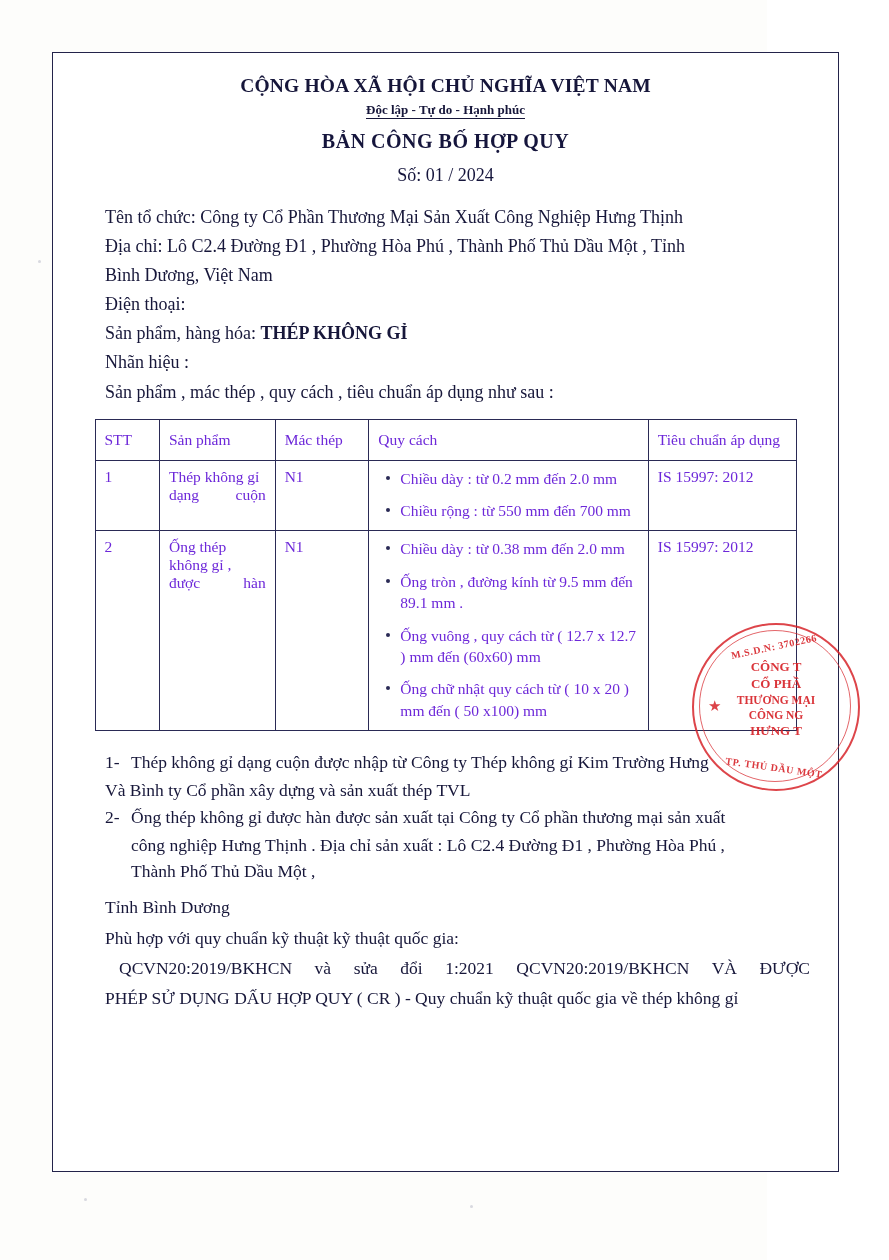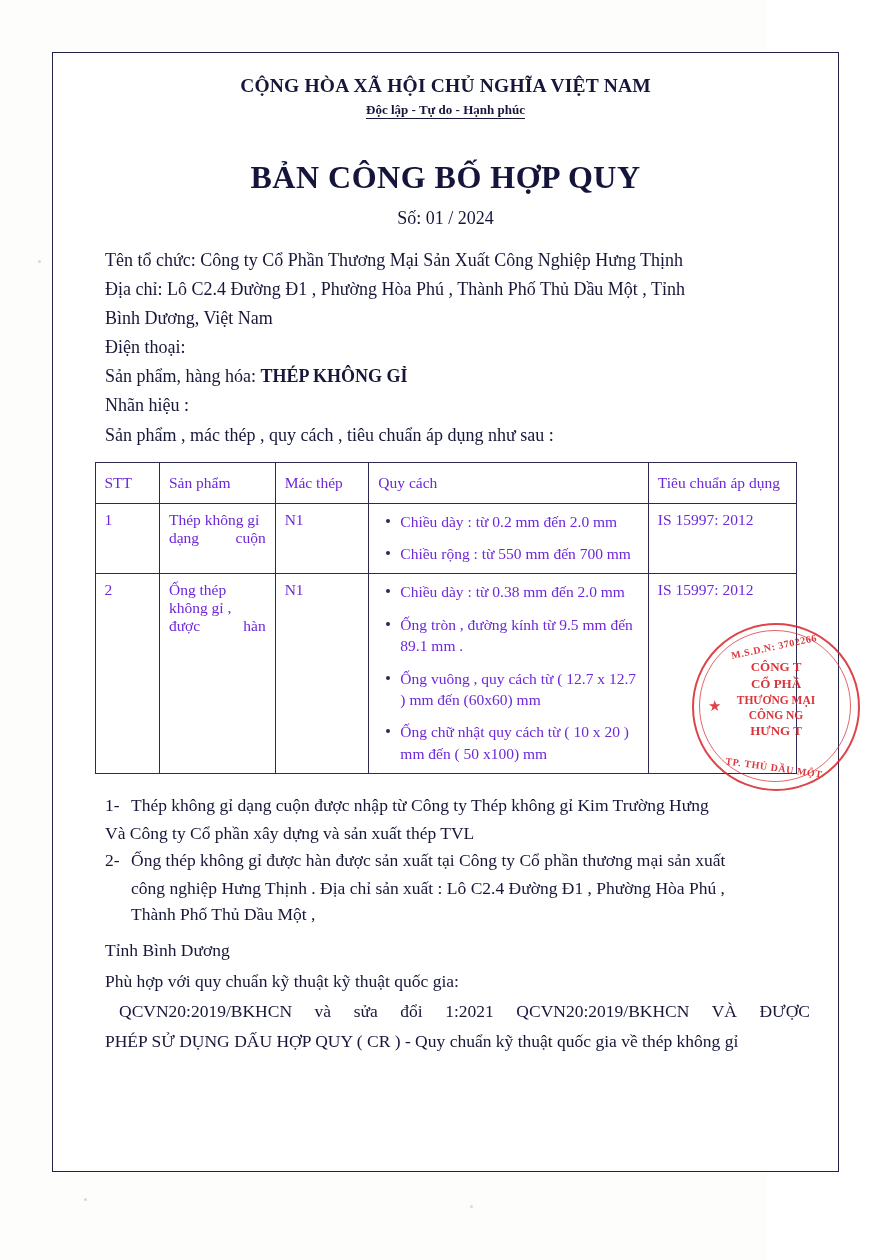--- a/index.html
+++ b/index.html
@@ -49,22 +49,22 @@
     margin-top: 5px;
     font-size: 13px;
     font-weight: bold;
     color: #16163a;
   }
   .national-sub span {
     border-bottom: 1.4px solid #16163a;
     padding-bottom: 1px;
   }
   .doc-title {
-    margin-top: 41px;
-    font-size: 32px;
+    margin-top: 12px;
+    font-size: 20px;
     font-weight: bold;
     letter-spacing: 0.5px;
     color: #15153c;
   }
   .doc-number {
     margin-top: 12px;
     font-size: 18px;
     color: #15153c;
   }
   .body-block {
@@ -296,21 +296,21 @@
             <td>IS 15997: 2012</td>
           </tr>
         </tbody>
       </table>
 
       <div class="notes">
         <div class="note-row">
           <div class="note-num">1-</div>
           <div class="note-text">Thép không gỉ dạng cuộn được nhập từ Công ty Thép không gỉ Kim Trường Hưng</div>
         </div>
-        <div class="note-cont">Và Công ty Cổ phần xây dựng và sản xuất thép TVL</div>
+        <div class="note-cont">Và Bình ty Cổ phần xây dựng và sản xuất thép TVL</div>
 
         <div class="note-row">
           <div class="note-num">2-</div>
           <div class="note-text">Ống thép không gỉ được hàn được sản xuất tại Công ty Cổ phần thương mại sản xuất</div>
         </div>
         <div class="note-cont2">công nghiệp Hưng Thịnh . Địa chỉ sản xuất : Lô C2.4 Đường Đ1 , Phường Hòa Phú ,</div>
         <div class="note-cont2">Thành Phố Thủ Dầu Một ,</div>
       </div>
 
       <div class="tail">

